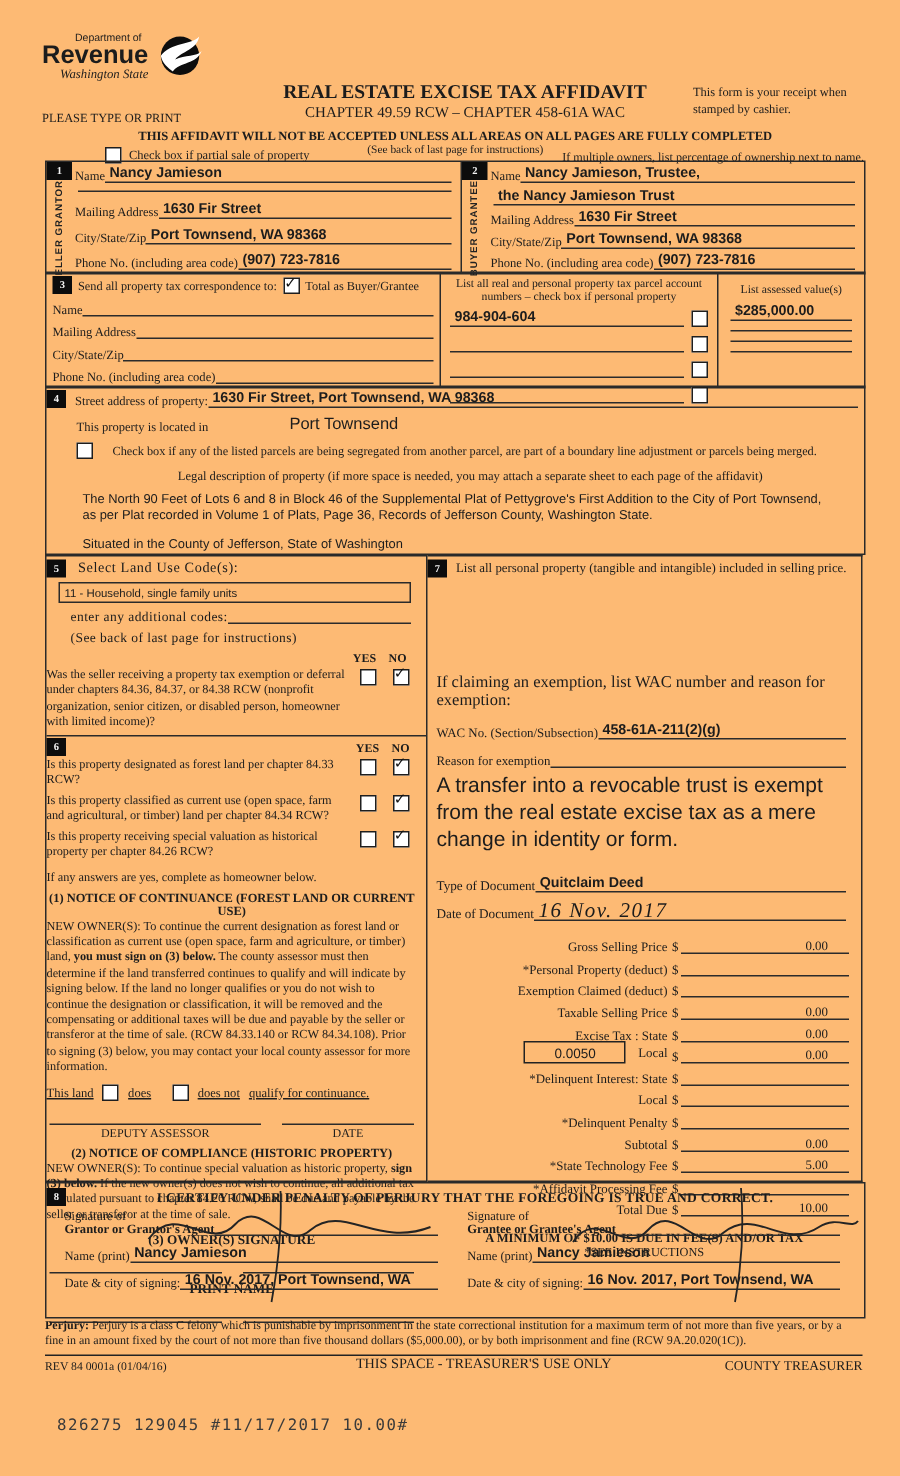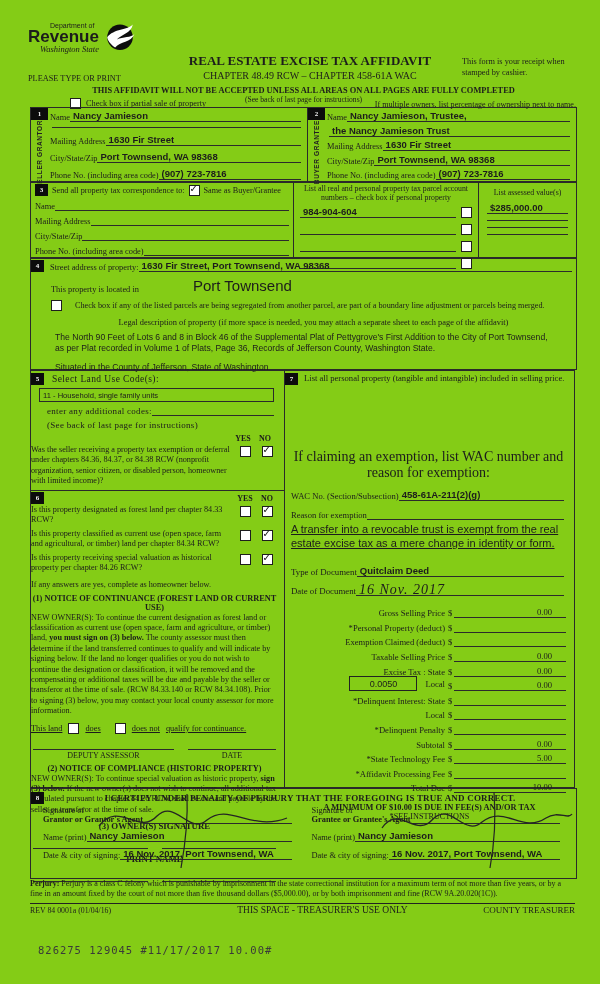--- a/index.html
+++ b/index.html
@@ -1,16 +1,16 @@
 <!DOCTYPE html>
 <html><head>
 <meta charset="utf-8">
 <style>
   html,body{margin:0;padding:0;background:#ffffff;}
-  .page{position:relative;width:600px;height:984px;background:#84cc16;color:#1c1c1c;
+  .page{position:relative;width:600px;height:984px;background:#fdba74;color:#1c1c1c;
         font-family:"Liberation Serif",serif;overflow:hidden;}
   .abs{position:absolute;}
   .srf{font-family:"Liberation Serif",serif;}
   .sans{font-family:"Liberation Sans",sans-serif;}
   .mono{font-family:"DejaVu Sans Mono",monospace;}
   .b{font-weight:bold;}
   .ctr{text-align:center;}
   .ul{border-bottom:1px solid #2b2b2b;}
   .nb{min-width:13px;height:12px;background:#0c0c0c;color:#f2f2f2;font:bold 7px "Liberation Serif",serif;
       display:inline-flex;align-items:center;justify-content:center;flex:0 0 auto;}
@@ -57,21 +57,21 @@
         <svg width="34" height="32" viewBox="0 0 40 40">
           <circle cx="20" cy="19" r="16" fill="#0d0d0d"></circle>
           <path d="M4 19 C12 8 30 10 36 3 C34 14 22 15 16 22 C24 18 34 20 38 15 C34 26 20 24 14 32 C10 29 5 25 4 19 Z" fill="#ffffff"></path>
         </svg>
       </span>
     </div>
   </div>
   <div class="abs srf" style="left:28px;top:74px;font-size:8.3px;">PLEASE TYPE OR PRINT</div>
 
   <div class="abs srf b ctr" style="left:140px;top:53px;width:340px;font-size:13px;">REAL ESTATE EXCISE TAX AFFIDAVIT</div>
-  <div class="abs srf ctr" style="left:140px;top:70px;width:340px;font-size:10px;">CHAPTER 48.49 RCW – CHAPTER 458-61A WAC</div>
+  <div class="abs srf ctr" style="left:140px;top:70px;width:340px;font-size:10px;">CHAPTER 49.59 RCW – CHAPTER 458-61A WAC</div>
   <div class="abs srf" style="left:462px;top:57px;width:112px;font-size:8.3px;line-height:1.3;">This form is your receipt when stamped by cashier.</div>
 
   <div class="abs srf b ctr" style="left:30px;top:86px;width:547px;font-size:8.4px;">THIS AFFIDAVIT WILL NOT BE ACCEPTED UNLESS ALL AREAS ON ALL PAGES ARE FULLY COMPLETED</div>
   <div class="abs srf ctr" style="left:30px;top:95px;width:547px;font-size:7.6px;">(See back of last page for instructions)</div>
 
   <div class="abs" style="left:70px;top:98px;display:flex;align-items:center;gap:5px;">
     <span class="cb"></span>
     <span class="srf" style="font-size:8.3px;">Check box if partial sale of property</span>
   </div>
   <div class="abs srf" style="right:24px;top:100px;font-size:8.1px;">If multiple owners, list percentage of ownership next to name.</div>
@@ -142,21 +142,21 @@
       </div>
     </div>
   </div>
 
   <div class="abs box" style="left:30px;top:181px;width:545px;height:76px;display:flex;">
     <div style="width:254px;border-right:1px solid #2a2a2a;padding:2px 4px;display:flex;flex-direction:column;justify-content:space-between;">
       <div style="display:flex;align-items:center;gap:4px;">
         <span class="nb">3</span>
         <span class="srf" style="font-size:8.2px;">Send all property tax correspondence to:</span>
         <span class="cb ck"></span>
-        <span class="srf" style="font-size:8.2px;">Same as Buyer/Grantee</span>
+        <span class="srf" style="font-size:8.2px;">Total as Buyer/Grantee</span>
       </div>
       <div class="frow">
           <span class="flabel">Name</span>
           <span class="fval"></span>
         </div>
       <div class="frow">
           <span class="flabel">Mailing Address</span>
           <span class="fval"></span>
         </div>
       <div class="frow">
@@ -205,21 +205,21 @@
   </div>
 
   <div class="abs box" style="left:30px;top:257px;width:545px;height:111px;">
     <div style="display:flex;align-items:flex-end;padding:2px 4px 0 0;">
       <span class="nb" style="align-self:flex-start;">4</span>
       <span class="flabel" style="margin-left:6px;">Street address of property:</span>
       <span class="fval b">1630 Fir Street, Port Townsend, WA 98368</span>
     </div>
     <div style="display:flex;align-items:flex-end;margin:5px 0 0 20px;">
       <span class="flabel">This property is located in</span>
-      <span class="sans" style="font-size:15px;margin-left:14px;padding-left:40px;">Port Townsend</span>
+      <span class="sans" style="font-size:11px;margin-left:14px;padding-left:40px;">Port Townsend</span>
     </div>
     <div style="display:flex;align-items:center;gap:13px;margin:6px 0 0 20px;">
       <span class="cb"></span>
       <span class="srf" style="font-size:8.2px;">Check box if any of the listed parcels are being segregated from another parcel, are part of a boundary line adjustment or parcels being merged.</span>
     </div>
     <div class="srf" style="font-size:8.4px;margin:7px 0 0 20px;text-align:center;">Legal description of property (if more space is needed, you may attach a separate sheet to each page of the affidavit)</div>
     <div class="sans" style="font-size:8.6px;line-height:1.3;margin:5px 24px 0 24px;">The North 90 Feet of Lots 6 and 8 in Block 46 of the Supplemental Plat of Pettygrove's First Addition to the City of Port Townsend, as per Plat recorded in Volume 1 of Plats, Page 36, Records of Jefferson County, Washington State.</div>
     <div class="sans" style="font-size:8.6px;margin:8px 0 0 24px;">Situated in the County of Jefferson, State of Washington</div>
   </div>
 
@@ -328,32 +328,32 @@
         </div>
       </div>
     </div>
 
     <div class="box" style="flex:1;border-left:none;display:flex;flex-direction:column;padding:2px 0 0 0;">
       <div style="display:flex;align-items:flex-start;padding-right:8px;">
         <span class="nb">7</span>
         <span class="srf" style="font-size:8.6px;line-height:1.35;margin-left:6px;">List all  personal property (tangible and intangible) included in selling price.</span>
       </div>
 
-      <div class="srf" style="font-size:14px;margin:64px 8px 0 6px;text-align:center;">If claiming an exemption, list WAC number and reason for exemption:</div>
+      <div class="srf" style="font-size:11px;margin:64px 8px 0 6px;">If claiming an exemption, list WAC number and reason for exemption:</div>
 
       <div class="frow" style="margin:8px 10px 0 6px;">
         <span class="flabel" style="font-size:8.6px;">WAC No. (Section/Subsection)</span>
         <span class="fval b">458-61A-211(2)(g)</span>
       </div>
 
       <div class="frow" style="margin:9px 10px 0 6px;">
         <span class="flabel" style="font-size:8.6px;">Reason for exemption</span>
         <span class="fval"></span>
       </div>
-      <div class="sans" style="font-size:11px;line-height:1.3;margin:2px 14px 0 6px;text-decoration:underline;">A transfer into a revocable trust is exempt from the real estate excise tax as a mere change in identity or form.</div>
+      <div class="sans" style="font-size:14px;line-height:1.3;margin:2px 14px 0 6px;">A transfer into a revocable trust is exempt from the real estate excise tax as a mere change in identity or form.</div>
 
       <div class="frow" style="margin:14px 10px 0 6px;">
         <span class="flabel" style="font-size:8.8px;">Type of Document</span>
         <span class="fval b">Quitclaim Deed</span>
       </div>
       <div class="frow" style="margin:7px 10px 0 6px;">
         <span class="flabel" style="font-size:8.8px;">Date of Document</span>
         <span class="fval hand">16 Nov. 2017</span>
       </div>
 

